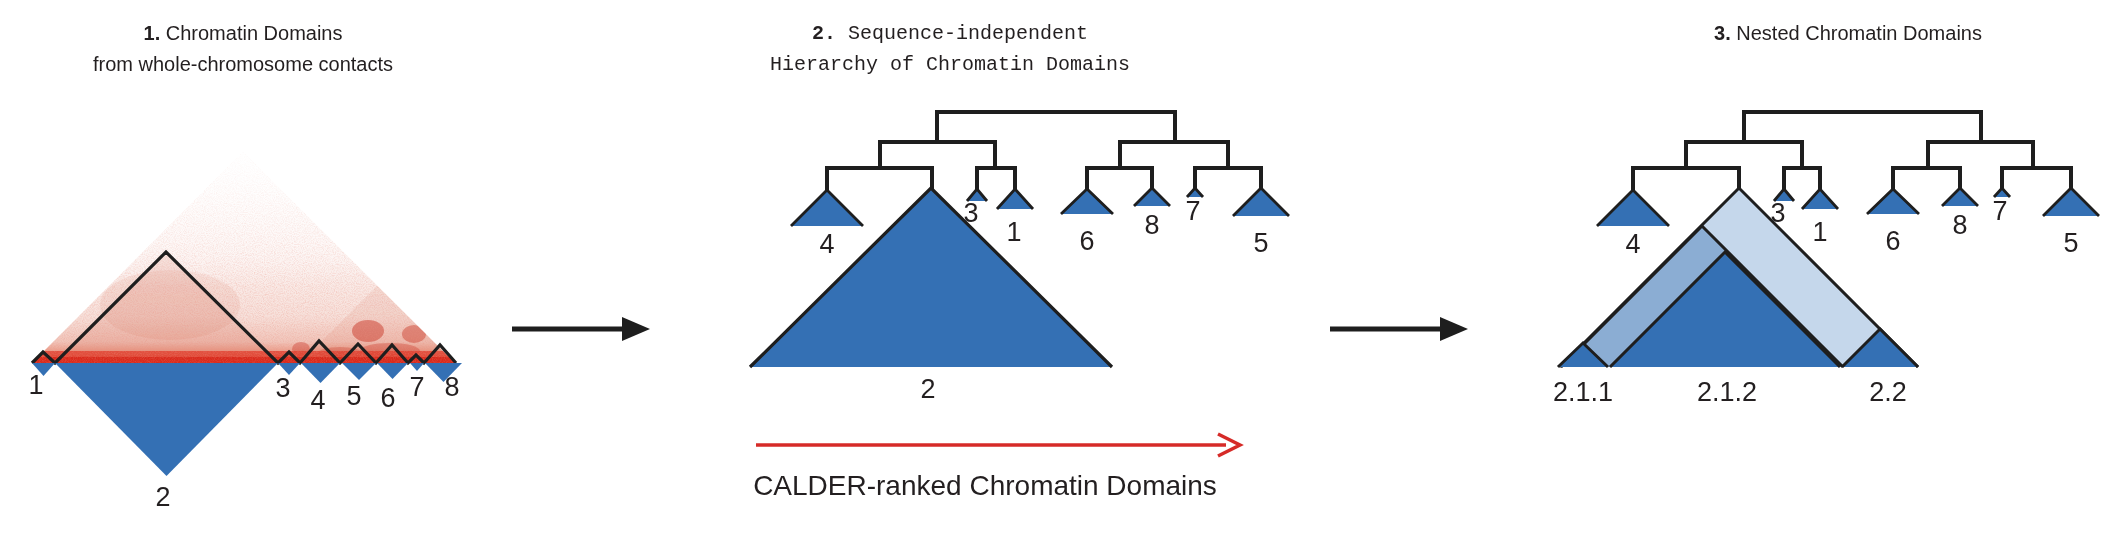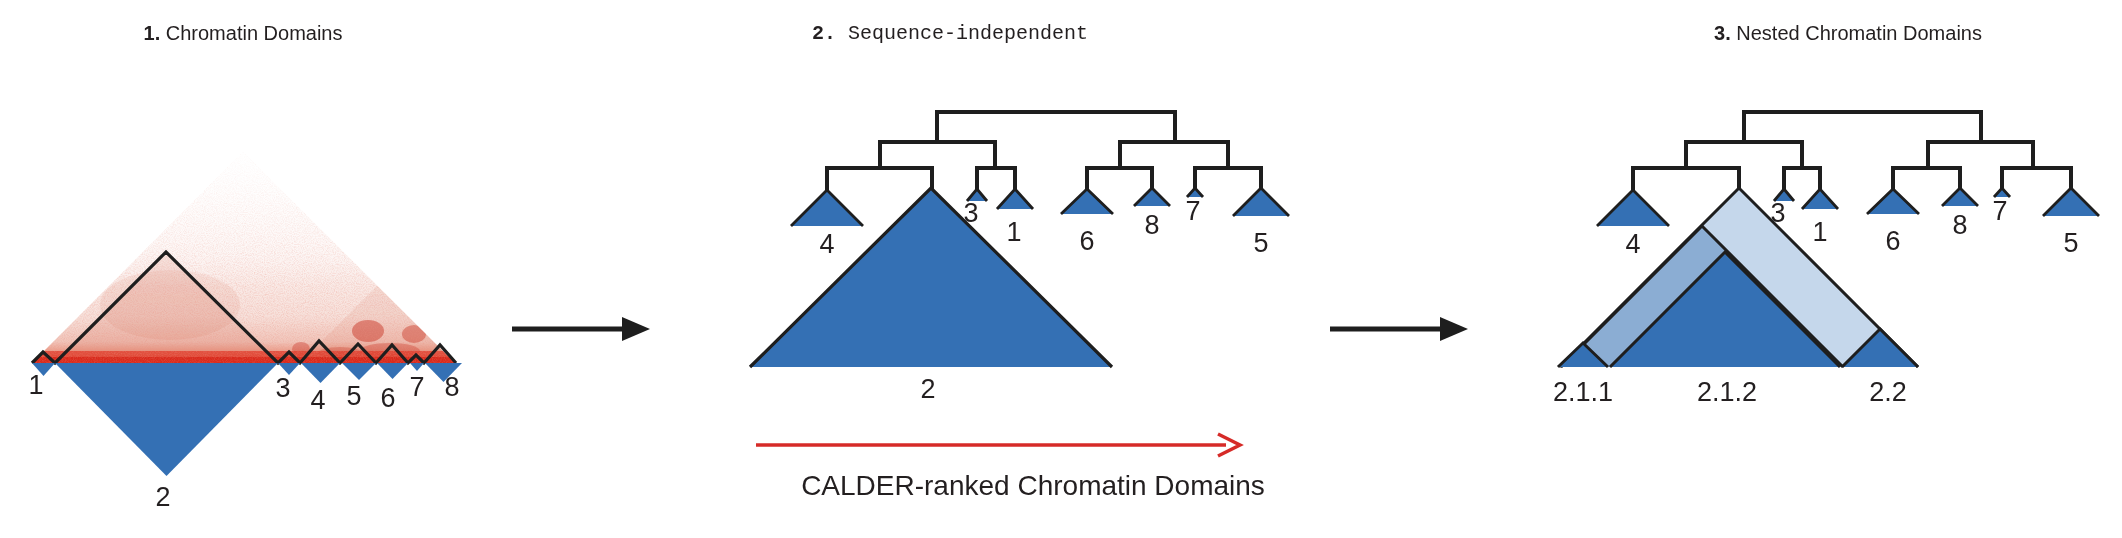--- a/index.html
+++ b/index.html
@@ -3,21 +3,21 @@
 <meta charset="utf-8">
 <style>
   html,body{margin:0;padding:0;background:#ffffff;}
   body{width:2122px;height:538px;overflow:hidden;}
   #stage{position:relative;width:2122px;height:538px;background:#ffffff;
          font-family:"Liberation Sans",sans-serif;color:#231f20;}
   #fig{position:absolute;left:0;top:0;}
   svg text{font-family:"Liberation Sans",sans-serif;font-size:27px;fill:#231f20;text-anchor:middle;}
   .panel-title{position:absolute;transform:translateX(-50%);text-align:center;
                font-size:20px;line-height:31px;white-space:nowrap;}
-  .calder{position:absolute;transform:translateX(-50%);font-size:28px;white-space:nowrap;margin-left:48px;}
+  .calder{position:absolute;transform:translateX(-50%);font-size:28px;white-space:nowrap;}
   .bold{font-weight:bold;}
 </style>
 </head>
 <body>
 
 <div id="stage">
 
   <svg id="fig" width="2122" height="538" viewBox="0 0 2122 538">
       <defs>
         <clipPath id="hmclip">
@@ -160,24 +160,26 @@
         <polygon points="1842,367 1880,329 1918,367" fill="#3470b4"></polygon>
         <polyline points="1842,367 1880,329 1918,367" fill="none" stroke="#1e1e1e" stroke-width="3"></polyline>
         <text x="1727" y="401">2.1.2</text>
         <text x="1583" y="401">2.1.1</text>
         <text x="1888" y="401">2.2</text>
       </g>
     </svg>
 
   <div class="panel-title" style="left: 243px; top: 18px;">
     <div><span class="bold">1.</span><span> Chromatin Domains</span></div>
+    <div>from whole-chromosome contacts</div>
   </div>
 
   <div class="panel-title" style="left: 950px; top: 18px; font-family: Liberation Mono, monospace;">
     <div><span class="bold">2.</span><span> Sequence-independent</span></div>
+    <div>Hierarchy of Chromatin Domains</div>
   </div>
 
   <div class="panel-title" style="left: 1840px; top: 18px; margin-left: 8px;">
     <div><span class="bold">3.</span><span> Nested Chromatin Domains</span></div>
   </div>
 
   <div class="calder" style="left: 985px; top: 470px;">CALDER-ranked Chromatin Domains</div>
 
 </div>
 

